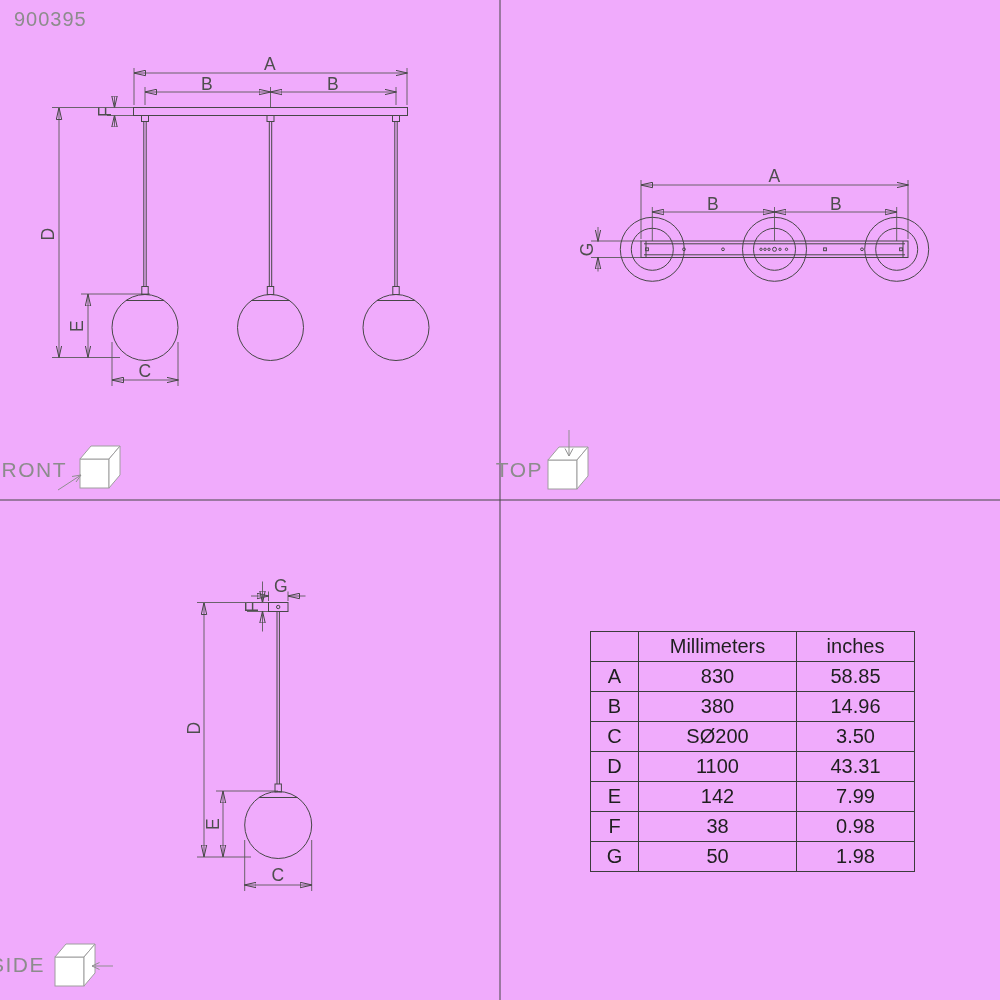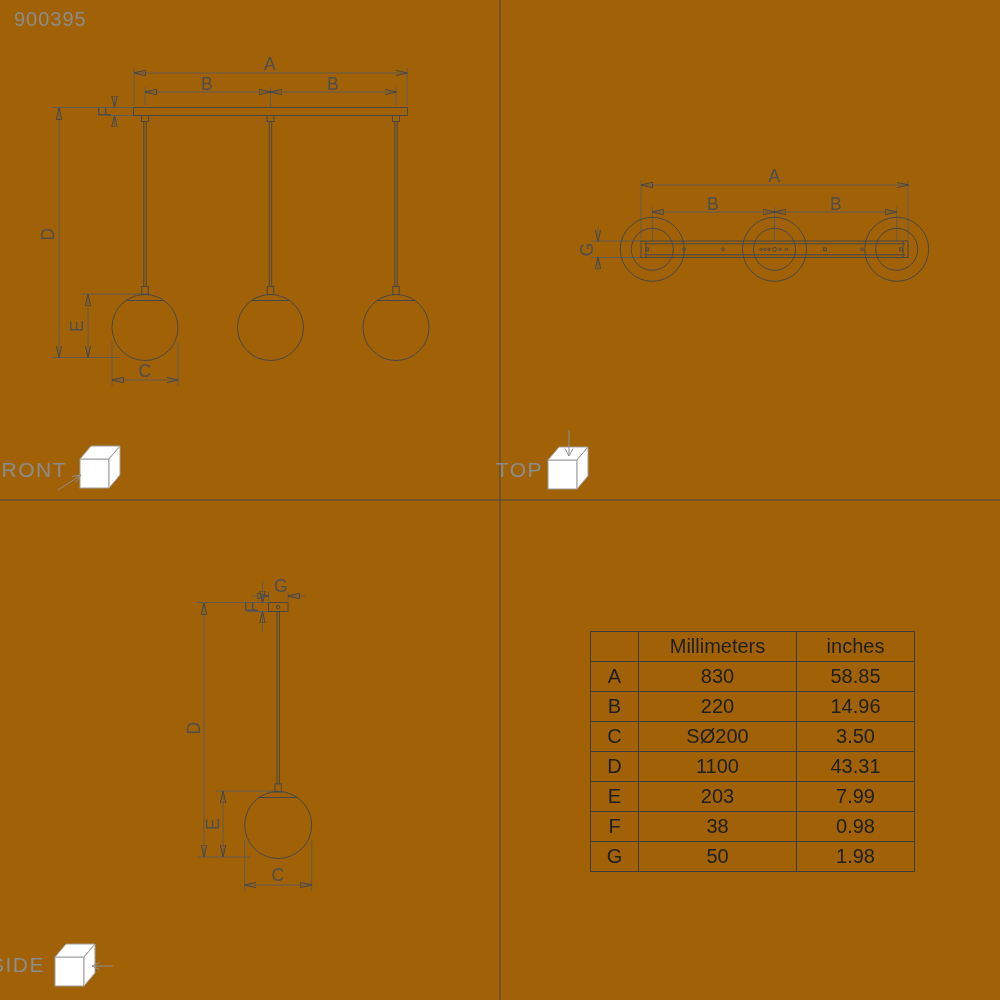--- a/index.html
+++ b/index.html
@@ -1,16 +1,16 @@
 <!DOCTYPE html>
 <html><head>
 <meta charset="utf-8">
 <style>
   html,body{margin:0;padding:0;background:#fff;}
-  .page{position:relative;width:1000px;height:1000px;background:#a16207;overflow:hidden;
+  .page{position:relative;width:1000px;height:1000px;background:#f0abfc;overflow:hidden;
         font-family:"Liberation Sans",sans-serif;}
   svg{position:absolute;left:0;top:0;}
   
   .draw line,.draw rect,.draw circle,.draw path{stroke:#474747;stroke-width:1;fill:none;}
   .fw{fill:#ffffff;}
   .cord{stroke-width:0.8;}
   .hole{stroke-width:0.8;}
   .dim line{stroke:#5a5a5a;stroke-width:0.9;fill:none;}
   .dim text{fill:#4e4e4e;font-size:17.5px;stroke:none;letter-spacing:0.5px;}
   .dim .tmid{text-anchor:middle;}
@@ -248,36 +248,36 @@
       <td class="c1">Millimeters</td>
       <td class="c2">inches</td>
     </tr>
     <tr>
       <td>A</td>
       <td>830</td>
       <td>58.85</td>
     </tr>
     <tr>
       <td>B</td>
-      <td>220</td>
+      <td>380</td>
       <td>14.96</td>
     </tr>
     <tr>
       <td>C</td>
       <td>SØ200</td>
       <td>3.50</td>
     </tr>
     <tr>
       <td>D</td>
       <td>1100</td>
       <td>43.31</td>
     </tr>
     <tr>
       <td>E</td>
-      <td>203</td>
+      <td>142</td>
       <td>7.99</td>
     </tr>
     <tr>
       <td>F</td>
       <td>38</td>
       <td>0.98</td>
     </tr>
     <tr>
       <td>G</td>
       <td>50</td>

